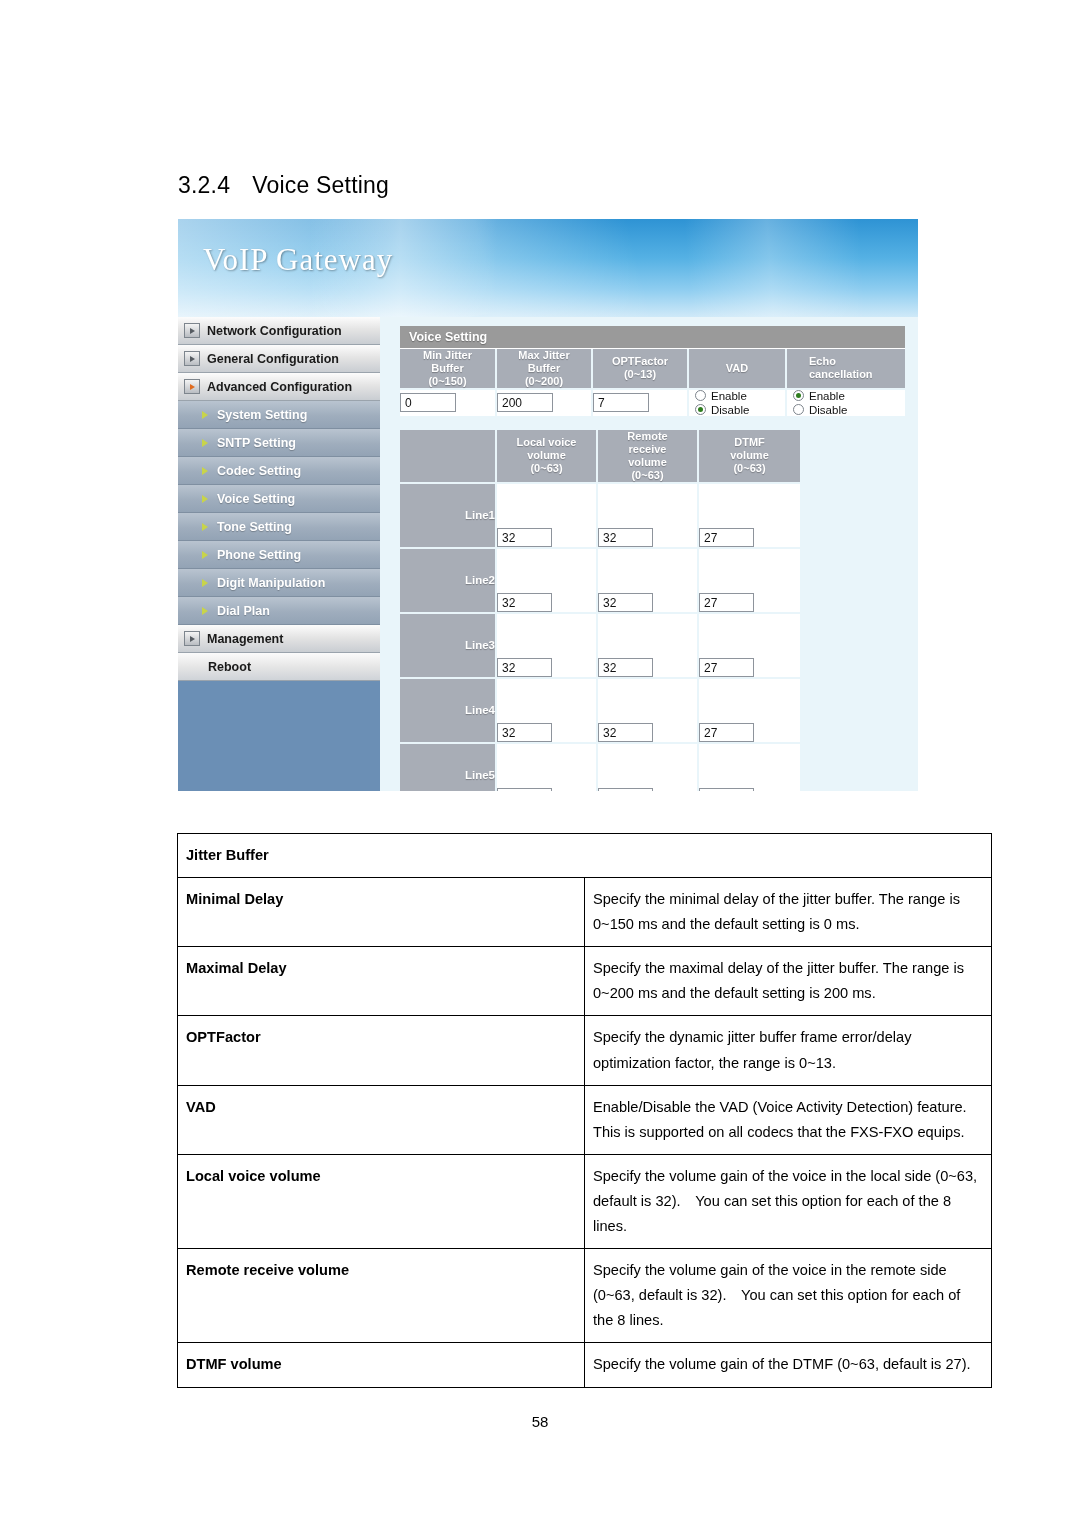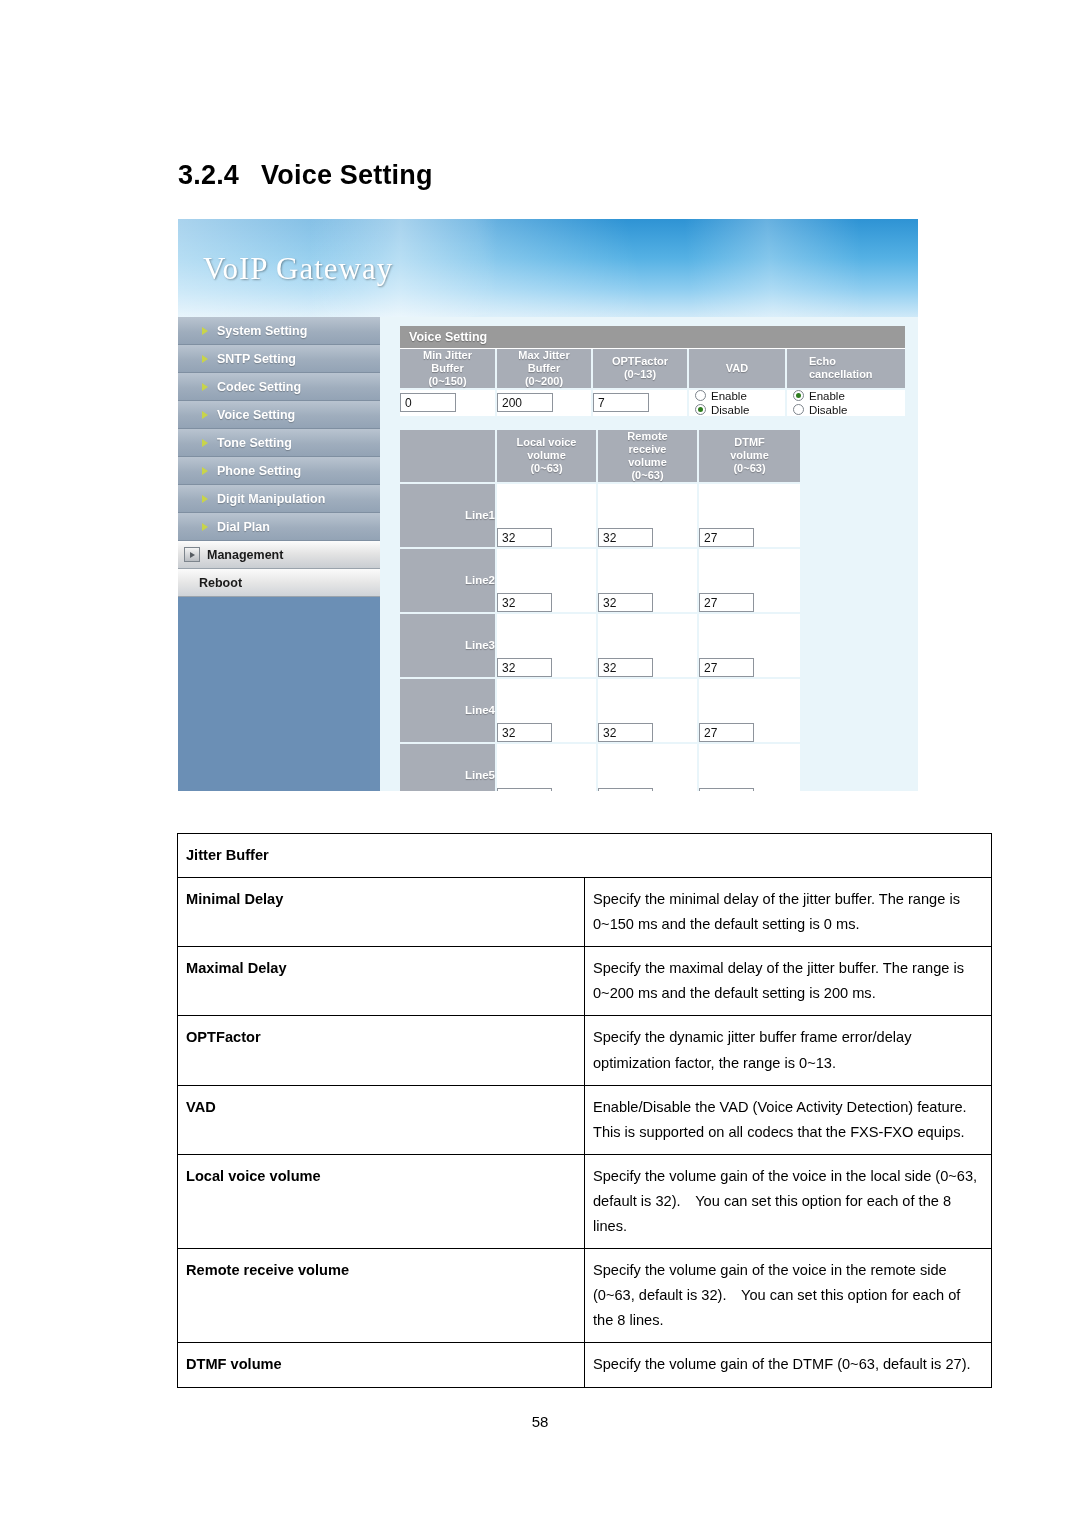--- a/index.html
+++ b/index.html
@@ -13,23 +13,23 @@
     font-family: "Liberation Sans", sans-serif;
     color: #000;
     position: relative;
     overflow: hidden;
   }
 
   
   .section-heading {
     position: absolute;
     left: 178px;
-    top: 160px;
-    font-size: 27px;
-    font-weight: bold;
+    top: 172px;
+    font-size: 23px;
+    font-weight: normal;
     letter-spacing: 0.2px;
     white-space: nowrap;
   }
   .section-heading .num { margin-right: 22px; }
 
   
   .webui {
     position: absolute;
     left: 178px;
     top: 219px;
@@ -66,21 +66,21 @@
     right: -5%;
     top: -20%;
     width: 60%;
     height: 130%;
     background: linear-gradient(80deg, rgba(255,255,255,0) 40%, rgba(255,255,255,0.28) 58%, rgba(255,255,255,0) 78%);
     transform: rotate(6deg);
   }
   .banner-title {
     position: absolute;
     left: 25px;
-    top: 32px;
+    top: 23px;
     font-family: "Liberation Serif", serif;
     font-size: 31px;
     color: #ffffff;
     letter-spacing: 1px;
     text-shadow: 1px 1px 2px rgba(0,0,0,0.35);
     z-index: 3;
     white-space: nowrap;
   }
 
   .body-row { display: flex; height: 474px; }
@@ -137,21 +137,21 @@
     border-left: 6px solid #c8d44a;
     border-top: 4.5px solid transparent;
     border-bottom: 4.5px solid transparent;
     margin-right: 9px;
     flex: 0 0 auto;
   }
   .nav-reboot {
     height: 27px;
     display: flex;
     align-items: center;
-    padding-left: 21px;
+    padding-left: 30px;
     background: linear-gradient(180deg, #fbfbfb 0%, #e6e6e6 50%, #cfd3d8 100%);
     border-bottom: 1px solid #9aa3ac;
     font-size: 12.5px;
     font-weight: bold;
     color: #1a1a1a;
   }
 
   
   .content {
     flex: 1;
@@ -304,20 +304,40 @@
 
 <div class="webui">
 
   <div class="banner">
     <div class="banner-title">VoIP Gateway</div>
   </div>
 
   <div class="body-row">
 
     <div class="sidebar">
+      <div id="nav-top-host">
+          <div class="nav-top">
+            <span class="tri-box">
+              <span class="tri"></span>
+            </span>
+            <span>Network Configuration</span>
+          </div>
+          <div class="nav-top">
+            <span class="tri-box">
+              <span class="tri"></span>
+            </span>
+            <span>General Configuration</span>
+          </div>
+          <div class="nav-top active">
+            <span class="tri-box">
+              <span class="tri"></span>
+            </span>
+            <span>Advanced Configuration</span>
+          </div>
+        </div>
       <div id="nav-sub-host">
           <div class="nav-sub">
             <span class="tri-s"></span>
             <span>System Setting</span>
           </div>
           <div class="nav-sub">
             <span class="tri-s"></span>
             <span>SNTP Setting</span>
           </div>
           <div class="nav-sub">

